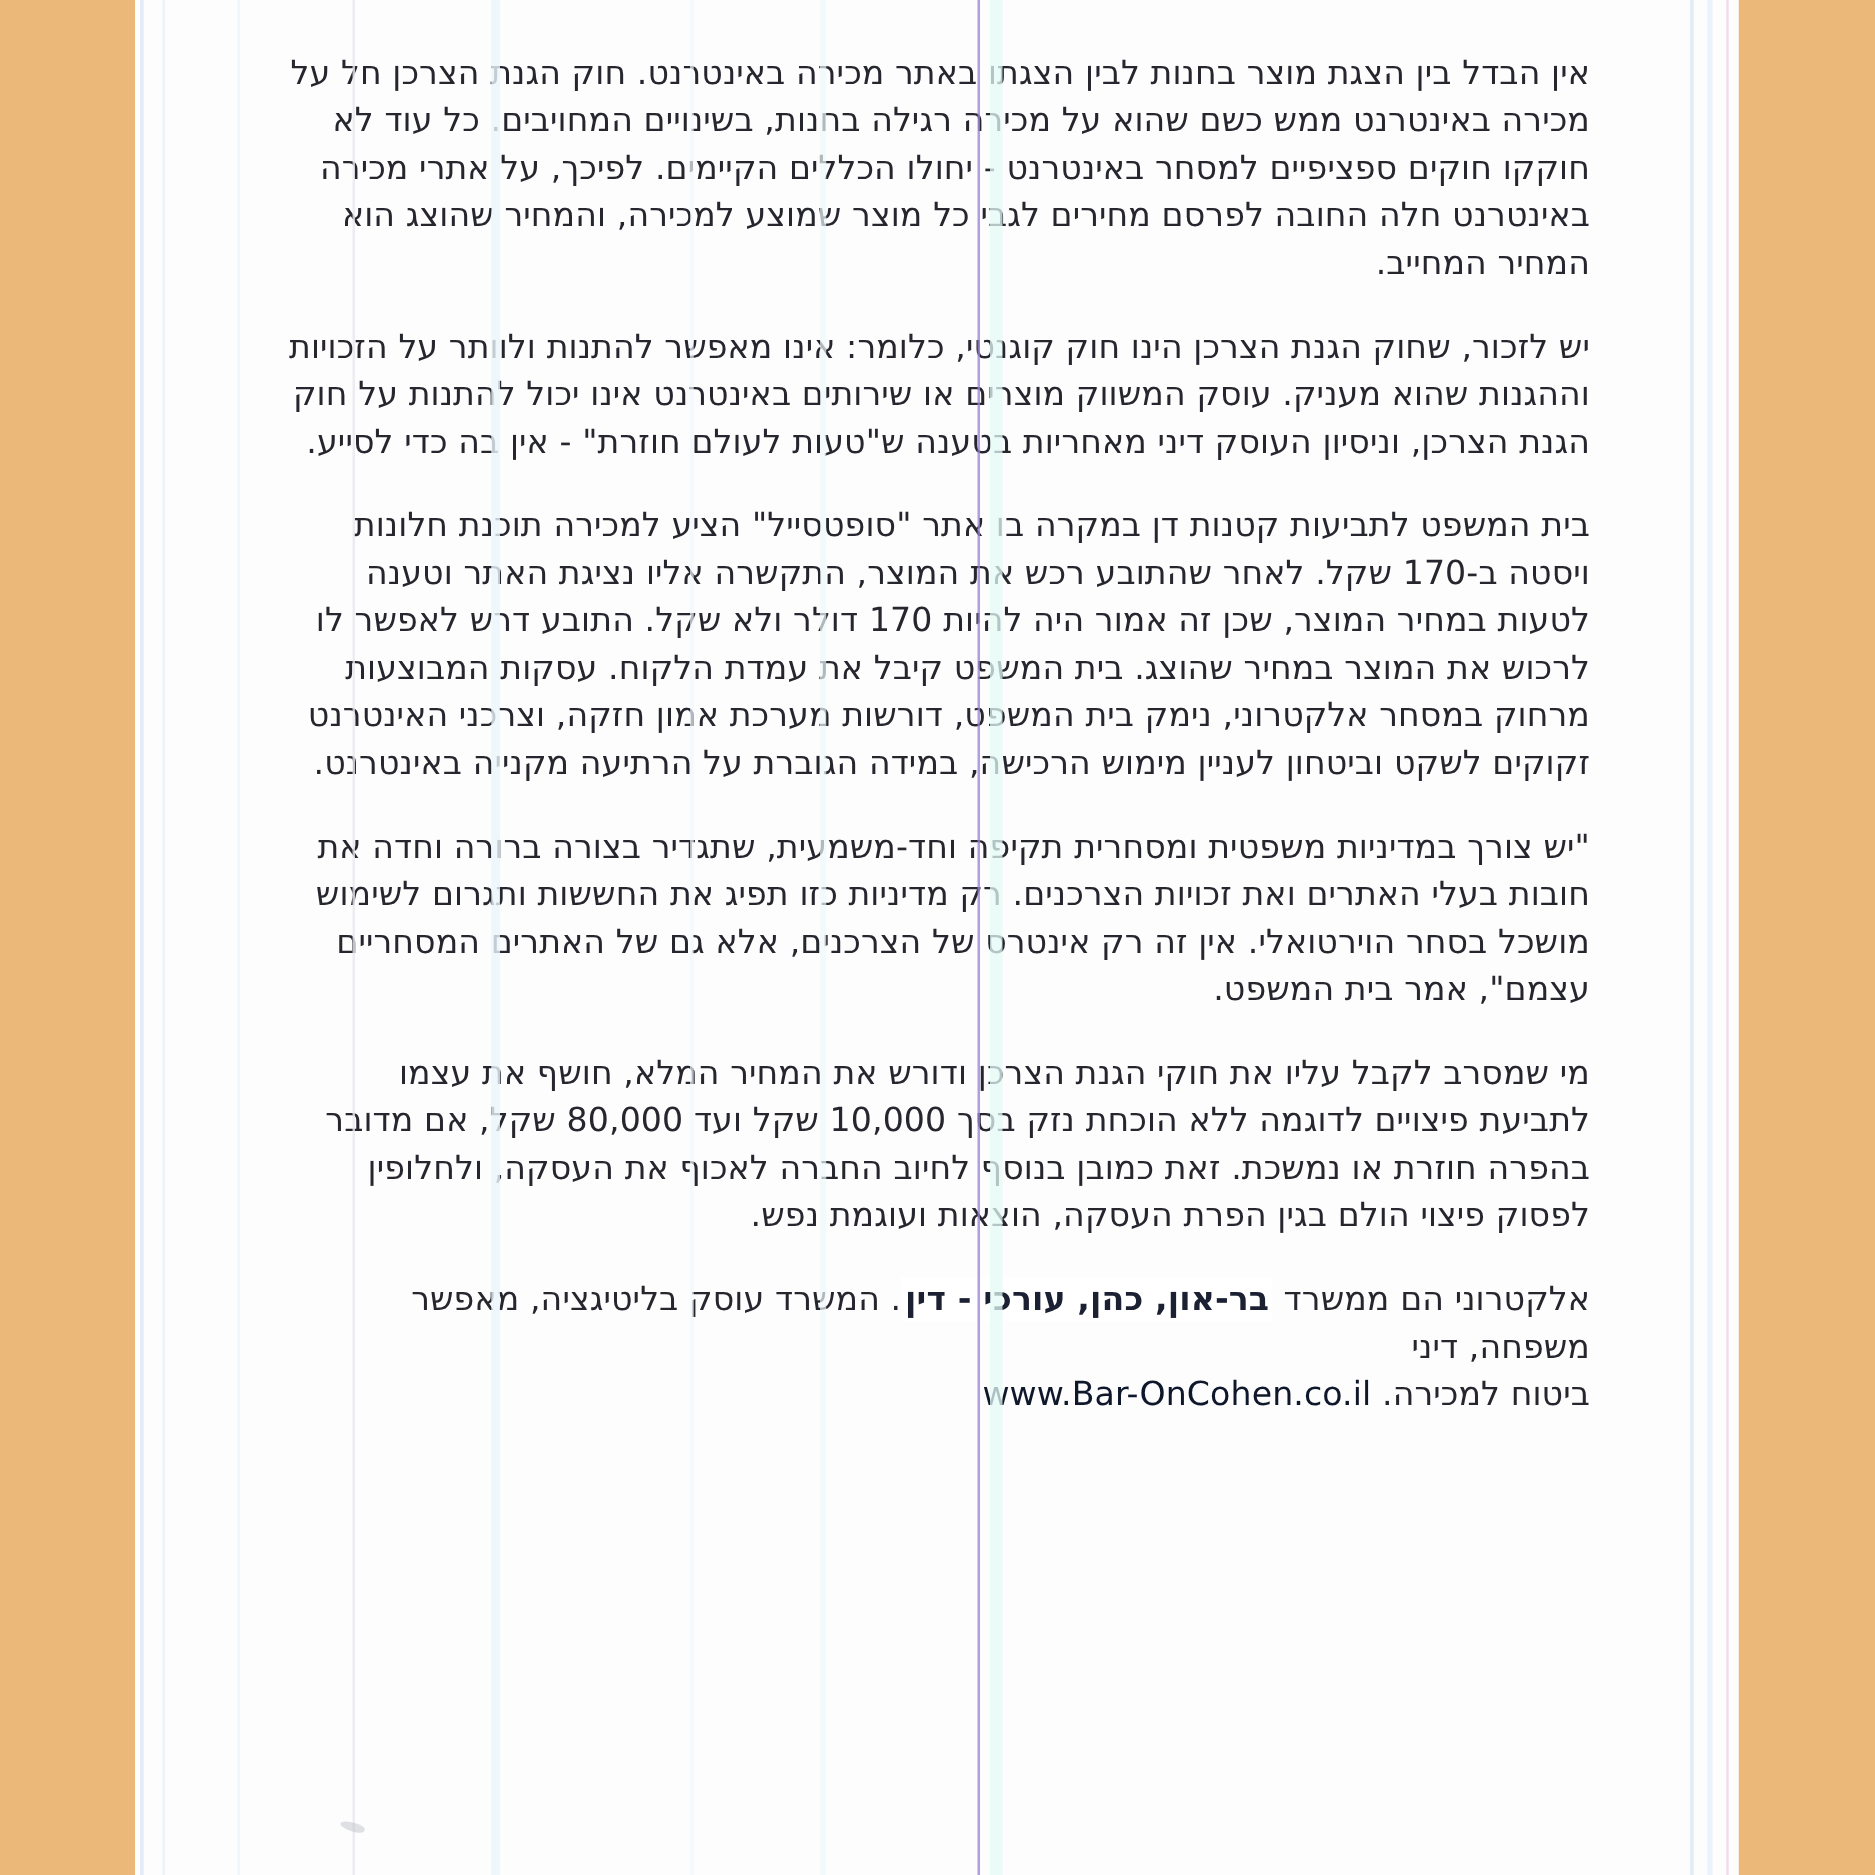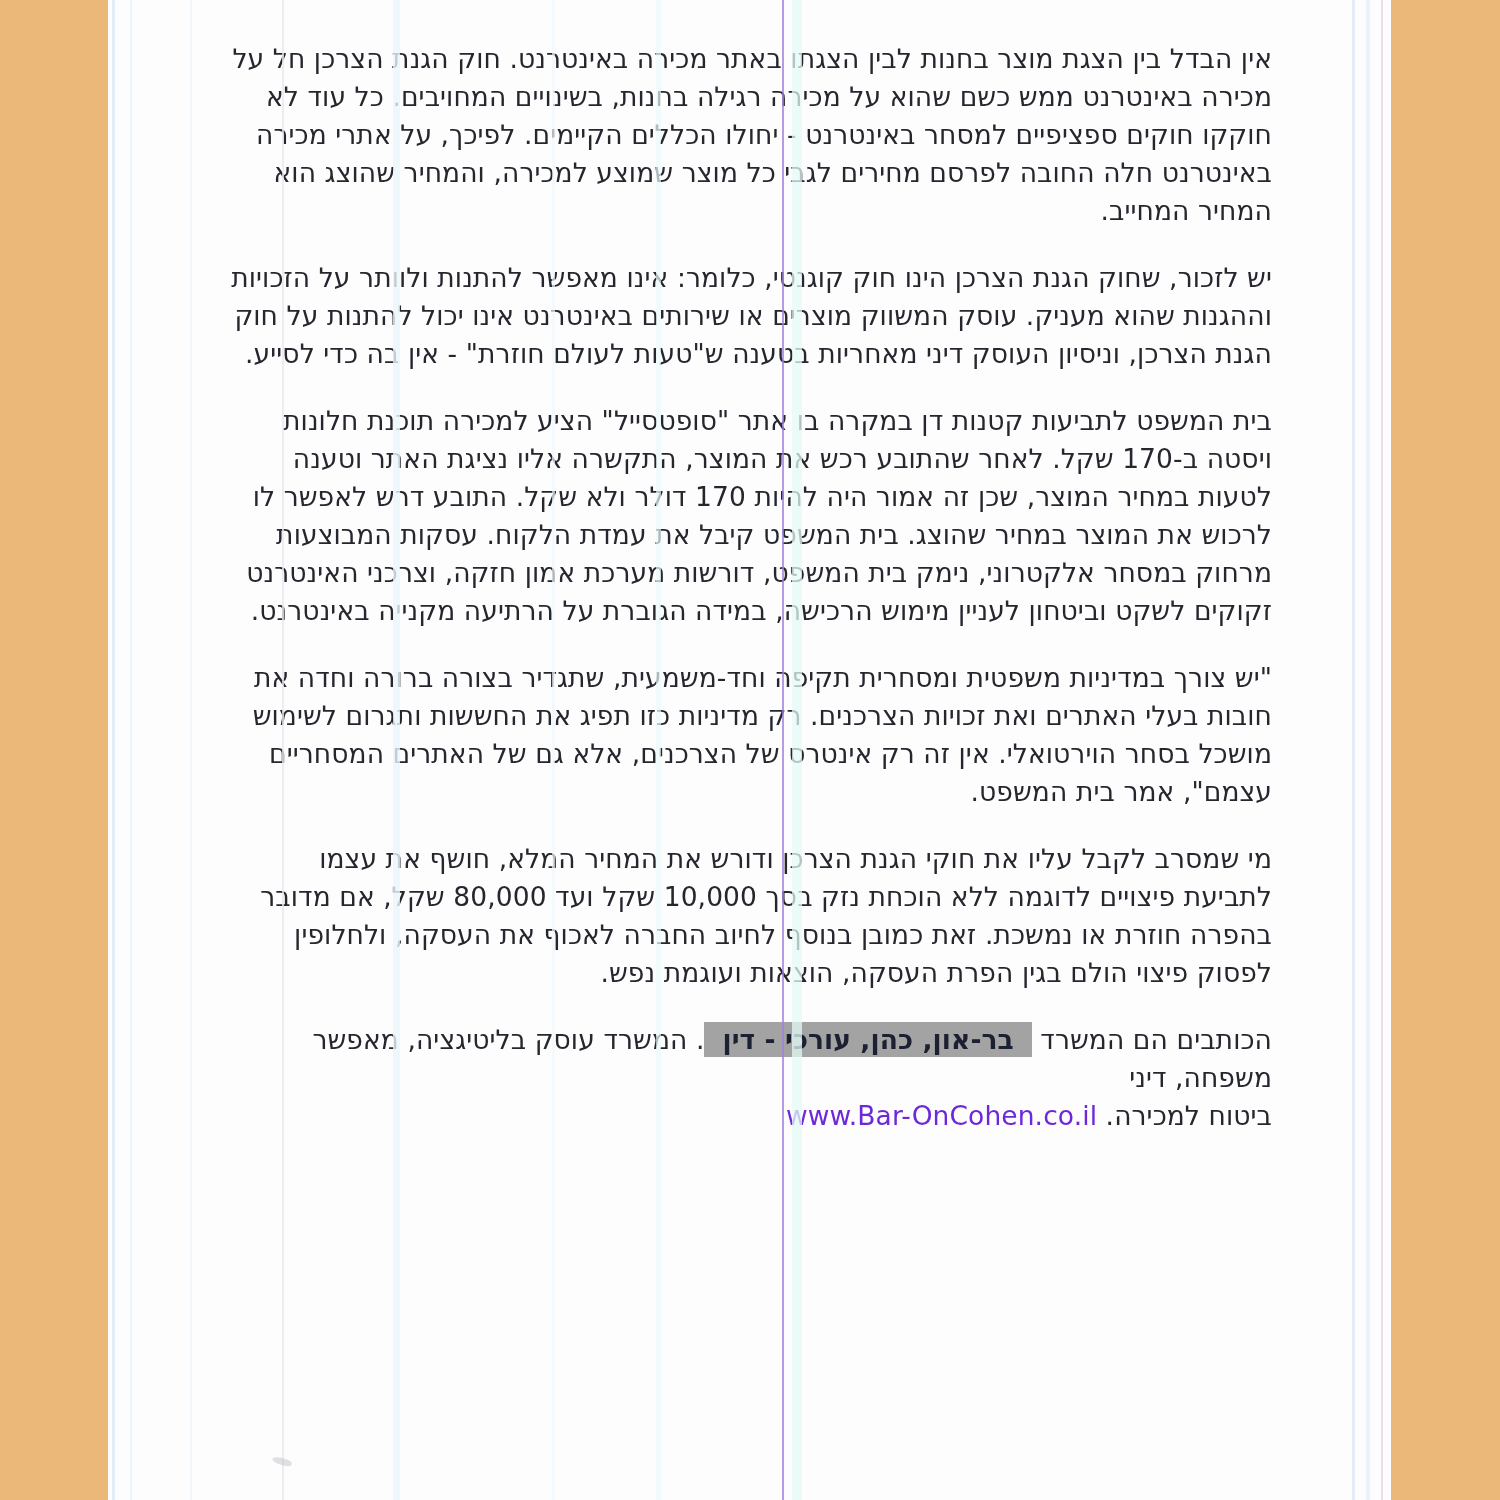--- a/index.html
+++ b/index.html
@@ -31,27 +31,27 @@
     text-align: right;
     color: #26262e;
     font-size: 26.5px;
     line-height: 38px;
     letter-spacing: 0.1px;
   }
   .content p {
     margin: 0 0 29px 0;
   }
   .byline mark {
-    background: #a3a3a3;
+    background: #ffffff;
     color: #1b2032;
     font-weight: bold;
-    padding: 2px 18px;
+    padding: 2px 3px;
   }
   .byline a {
-    color: #6d28d9;
+    color: #0f172a;
     text-decoration: none;
     unicode-bidi: embed;
     direction: ltr;
   }
   
   .vline {
     position: absolute;
     top: 0;
     height: 1500px;
     pointer-events: none;
@@ -96,21 +96,21 @@
 <div class="border-band border-right"></div>
 
 <div class="scan-page"></div>
 
 <div class="content">
   <p>אין הבדל בין הצגת מוצר בחנות לבין הצגתו באתר מכירה באינטרנט. חוק הגנת הצרכן חל על מכירה באינטרנט ממש כשם שהוא על מכירה רגילה בחנות, בשינויים המחויבים. כל עוד לא חוקקו חוקים ספציפיים למסחר באינטרנט - יחולו הכללים הקיימים. לפיכך, על אתרי מכירה באינטרנט חלה החובה לפרסם מחירים לגבי כל מוצר שמוצע למכירה, והמחיר שהוצג הוא המחיר המחייב.</p>
   <p>יש לזכור, שחוק הגנת הצרכן הינו חוק קוגנטי, כלומר: אינו מאפשר להתנות ולוותר על הזכויות וההגנות שהוא מעניק. עוסק המשווק מוצרים או שירותים באינטרנט אינו יכול להתנות על חוק הגנת הצרכן, וניסיון העוסק דיני מאחריות בטענה ש"טעות לעולם חוזרת" - אין בה כדי לסייע.</p>
   <p>בית המשפט לתביעות קטנות דן במקרה בו אתר "סופטסייל" הציע למכירה תוכנת חלונות ויסטה ב-170 שקל. לאחר שהתובע רכש את המוצר, התקשרה אליו נציגת האתר וטענה לטעות במחיר המוצר, שכן זה אמור היה להיות 170 דולר ולא שקל. התובע דרש לאפשר לו לרכוש את המוצר במחיר שהוצג. בית המשפט קיבל את עמדת הלקוח. עסקות המבוצעות מרחוק במסחר אלקטרוני, נימק בית המשפט, דורשות מערכת אמון חזקה, וצרכני האינטרנט זקוקים לשקט וביטחון לעניין מימוש הרכישה, במידה הגוברת על הרתיעה מקנייה באינטרנט.</p>
   <p>"יש צורך במדיניות משפטית ומסחרית תקיפה וחד-משמעית, שתגדיר בצורה ברורה וחדה את חובות בעלי האתרים ואת זכויות הצרכנים. רק מדיניות כזו תפיג את החששות ותגרום לשימוש מושכל בסחר הוירטואלי. אין זה רק אינטרס של הצרכנים, אלא גם של האתרים המסחריים עצמם", אמר בית המשפט.</p>
   <p>מי שמסרב לקבל עליו את חוקי הגנת הצרכן ודורש את המחיר המלא, חושף את עצמו לתביעת פיצויים לדוגמה ללא הוכחת נזק בסך 10,000 שקל ועד 80,000 שקל, אם מדובר בהפרה חוזרת או נמשכת. זאת כמובן בנוסף לחיוב החברה לאכוף את העסקה, ולחלופין לפסוק פיצוי הולם בגין הפרת העסקה, הוצאות ועוגמת נפש.</p>
-  <p class="byline"><span>הכותבים הם המשרד </span><mark>בר-און, כהן, עורכי - דין</mark><span>. המשרד עוסק בליטיגציה, מאפשר משפחה, דיני</span><br><span>ביטוח למכירה. </span><a href="#">www.Bar-OnCohen.co.il</a></p>
+  <p class="byline"><span>אלקטרוני הם ממשרד </span><mark>בר-און, כהן, עורכי - דין</mark><span>. המשרד עוסק בליטיגציה, מאפשר משפחה, דיני</span><br><span>ביטוח למכירה. </span><a href="#">www.Bar-OnCohen.co.il</a></p>
 </div>
 
 <div class="vline v1"></div>
 <div class="vline v2"></div>
 <div class="vline v3"></div>
 <div class="vline v4"></div>
 <div class="vline v5"></div>
 <div class="vline v6"></div>
 <div class="vline v7"></div>
 <div class="vline v8"></div>

